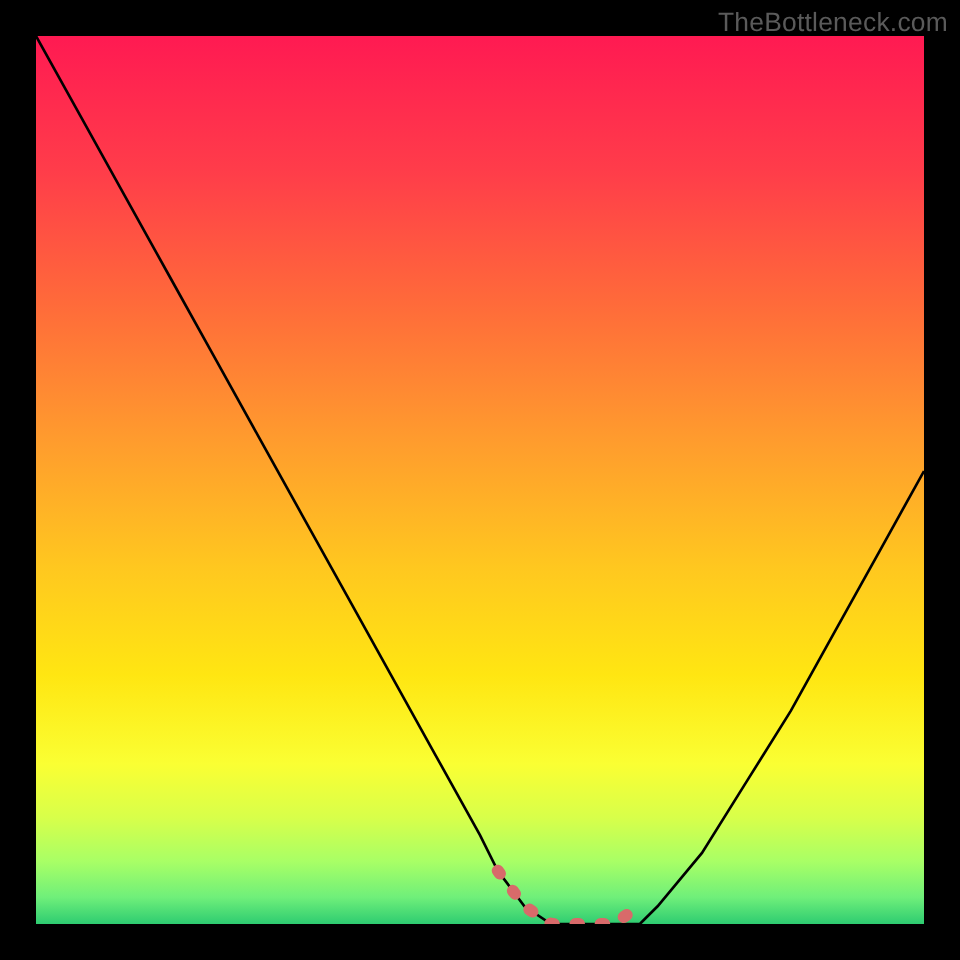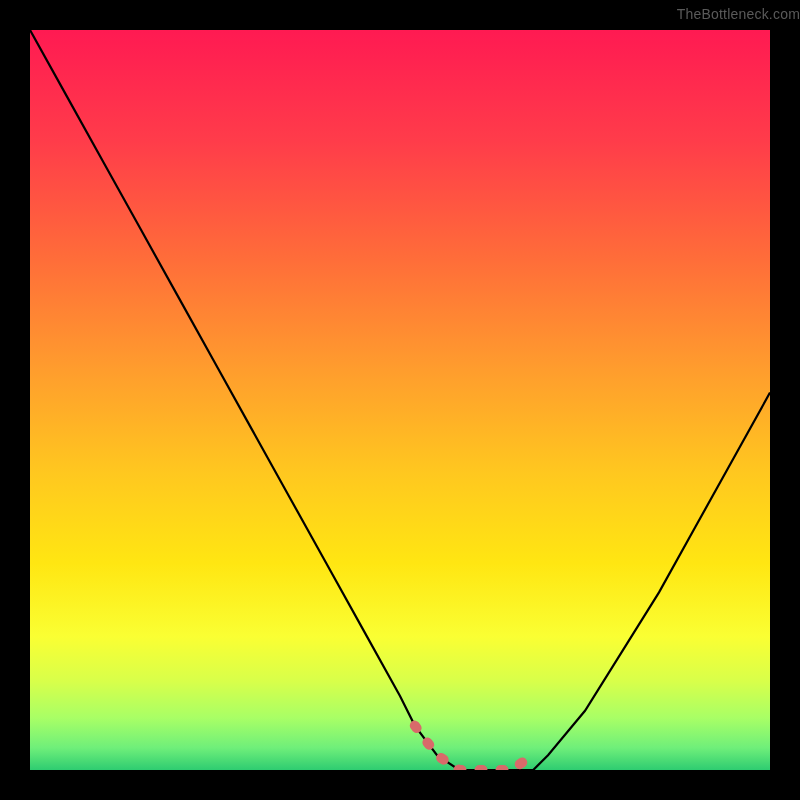--- a/index.html
+++ b/index.html
@@ -1,17 +1,17 @@
 <!DOCTYPE html>
 <html><head>
 <meta charset="utf-8">
 <style>
   * { margin: 0; padding: 0; box-sizing: border-box; }
   body { width: 800px; height: 800px; background: #000; position: relative; font-family: Arial, sans-serif; }
-  .watermark { position: absolute; top: 6px; right: 0; color: #5a5a5a; font-size: 14px; font-weight: 500; z-index: 10; letter-spacing: 0.2px; }
+  .watermark { position: absolute; top: 6px; right: 10px; color: #5a5a5a; font-size: 22px; font-weight: 500; z-index: 10; letter-spacing: 0.2px; }
   .frame { position: absolute; left: 30px; top: 30px; width: 740px; height: 740px; }
   svg { display: block; }
 </style>
 </head>
 <body>
 
 <div class="watermark">TheBottleneck.com</div>
 
 <div class="frame">
   <svg id="chart-svg" width="740" height="740" viewBox="0 0 740 740">

